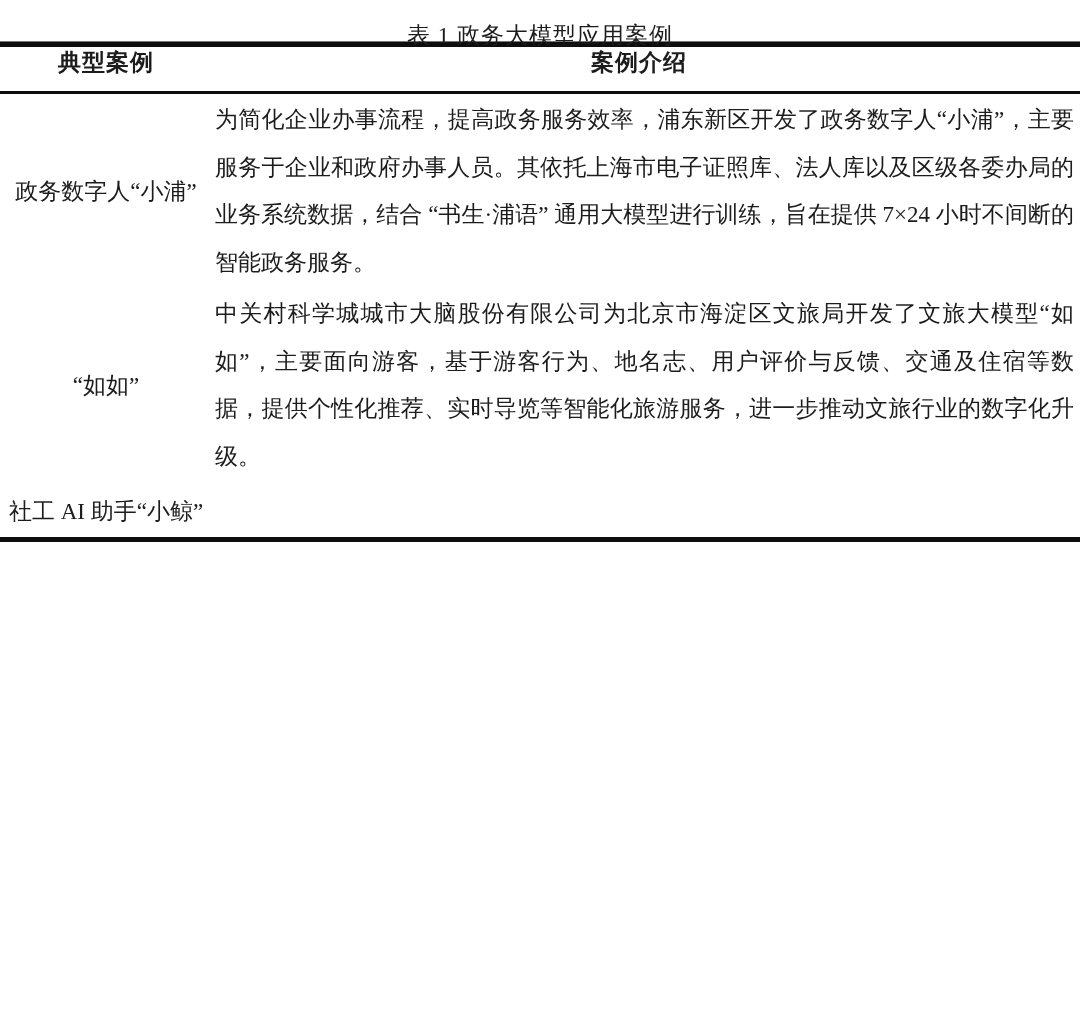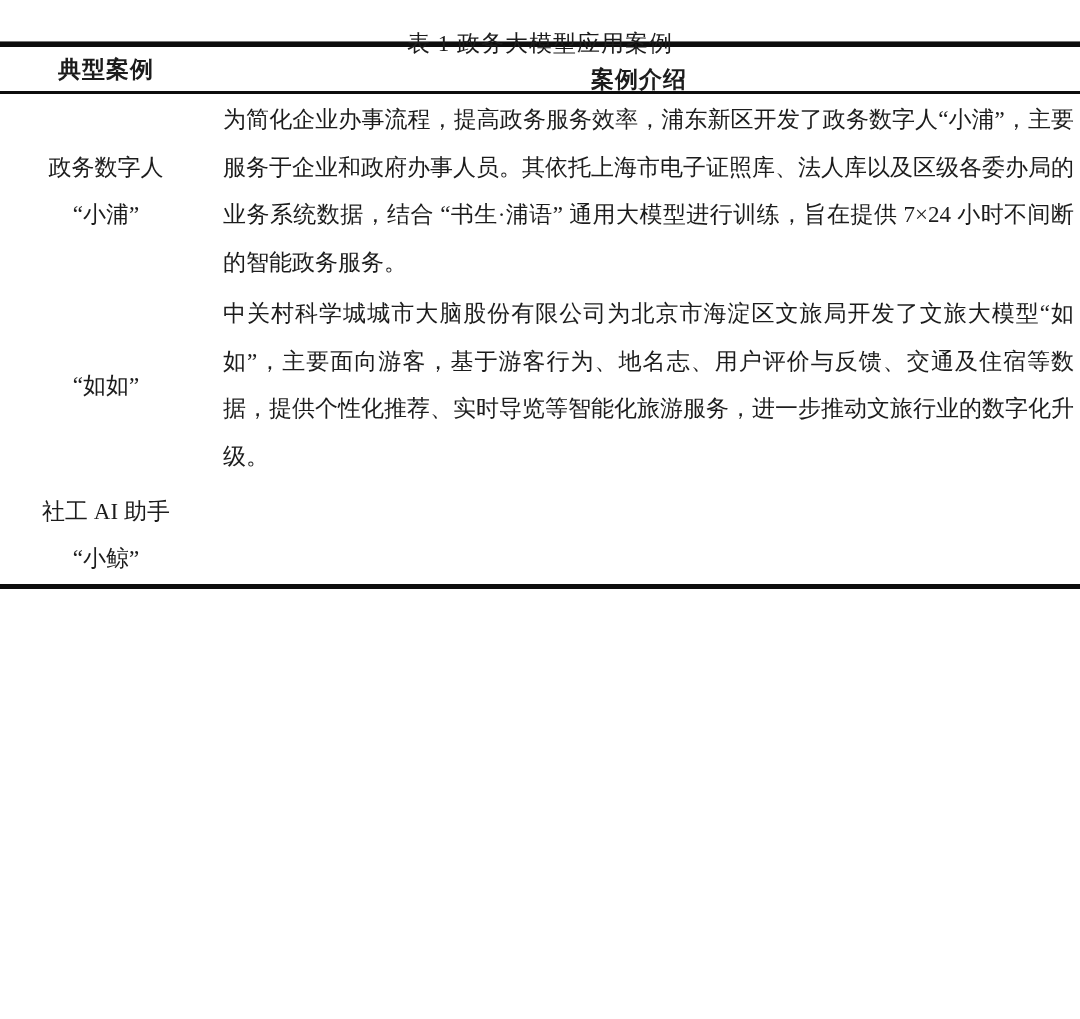--- a/index.html
+++ b/index.html
@@ -14,79 +14,77 @@
     background: #ffffff;
     color: #1c1c1c;
     font-family: "Liberation Serif", "DejaVu Serif", serif;
     overflow: hidden;
     box-sizing: border-box;
   }
   .table-title {
     text-align: center;
     font-size: 23px;
     line-height: 30px;
-    padding-top: 29px;
+    padding-top: 21px;
     height: 41px;
     letter-spacing: 1px;
     box-sizing: border-box;
   }
   .rule-thick-top {
     height: 5px;
     background: #0d0d0d;
     border-top: 1px solid #777;
   }
   .rule-thin {
     height: 3px;
     background: #0d0d0d;
   }
   .rule-thick-bottom {
     height: 5px;
     background: #0d0d0d;
   }
   .header-row {
     display: flex;
-    align-items: center;
+    align-items: flex-start;
     height: 44px;
     font-weight: bold;
     font-size: 23px;
   }
   .header-cell-left {
     width: 212px;
     text-align: center;
     letter-spacing: 1px;
   }
   .header-cell-right {
     flex: 1;
     text-align: center;
     padding-right: 14px;
     letter-spacing: 1px;
-    margin-top: 20px;
   }
   .body-row {
     display: flex;
     padding: 2px 0;
   }
   .cell-left {
     width: 212px;
     display: flex;
-    flex-direction: column;
+    flex-direction: row;
     justify-content: center;
     align-items: center;
     text-align: center;
     font-size: 23px;
     line-height: 47px;
     flex-shrink: 0;
   }
   .cell-right {
     flex: 1;
     font-size: 23px;
     line-height: 47.5px;
     text-align: justify;
     padding: 0 6px 0 3px;
-    margin-left: 8px;
   }
 </style>
 </head>
 <body>
 
 <div class="page">
 
   <div class="table-title">表 1 政务大模型应用案例</div>
 
   <div class="rule-thick-top"></div>

